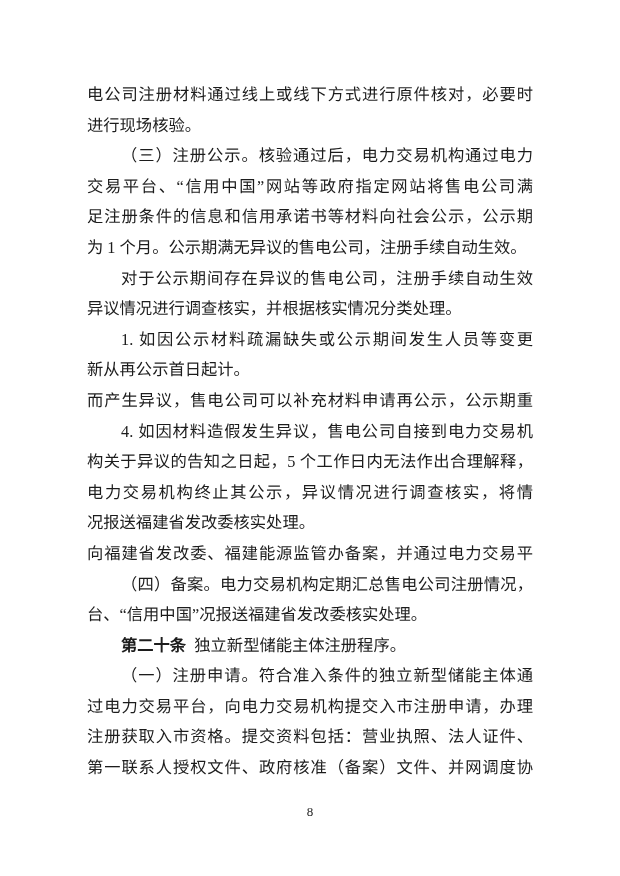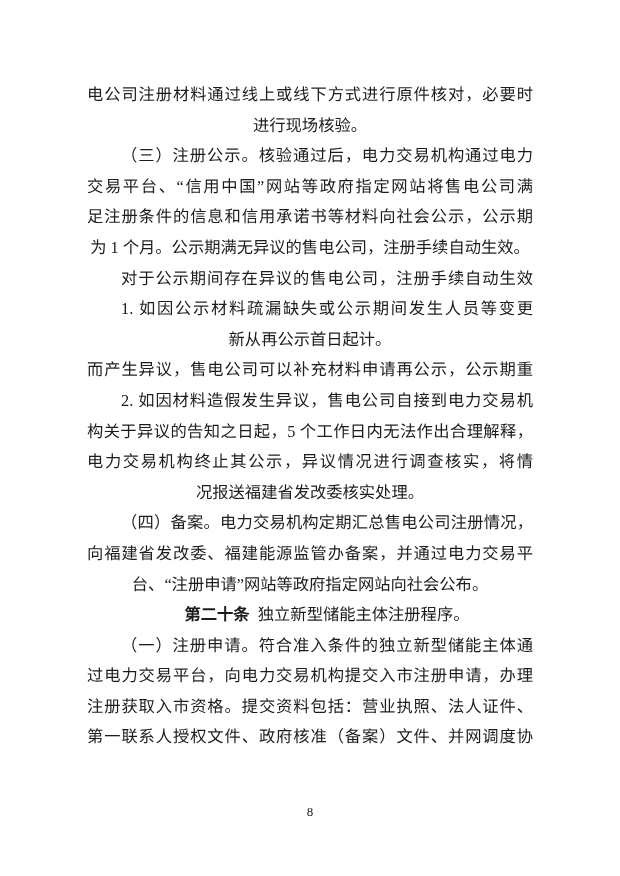--- a/index.html
+++ b/index.html
@@ -25,21 +25,21 @@
   }
   .paragraph {
     margin: 0;
     padding: 0;
   }
   .line {
     font-size: 16.3px;
     line-height: 30.6px;
     height: 30.6px;
     letter-spacing: 0;
-    text-align: center;
+    text-align: left;
     white-space: normal;
     overflow: visible;
   }
   .line.justify {
     text-align: justify;
     text-align-last: justify;
     -moz-text-align-last: justify;
     text-justify: inter-character;
   }
   .line.indent {
@@ -69,36 +69,37 @@
         <div class="line"><span>进行现场核验。</span></div>
       </div>
       <div class="paragraph">
         <div class="line justify indent"><span>（三）注册公示。核验通过后，电力交易机构通过电力</span></div>
         <div class="line justify"><span>交易平台、“信用中国”网站等政府指定网站将售电公司满</span></div>
         <div class="line justify"><span>足注册条件的信息和信用承诺书等材料向社会公示，公示期</span></div>
         <div class="line"><span>为 1 个月。公示期满无异议的售电公司，注册手续自动生效。</span></div>
       </div>
       <div class="paragraph">
         <div class="line justify indent"><span>对于公示期间存在异议的售电公司，注册手续自动生效</span></div>
+        <div class="line"><span>异议情况进行调查核实，并根据核实情况分类处理。</span></div>
       </div>
       <div class="paragraph">
         <div class="line justify indent"><span>1. 如因公示材料疏漏缺失或公示期间发生人员等变更</span></div>
         <div class="line"><span>新从再公示首日起计。</span></div>
         <div class="line justify"><span>而产生异议，售电公司可以补充材料申请再公示，公示期重</span></div>
       </div>
       <div class="paragraph">
-        <div class="line justify indent"><span>2. 如因材料造假发生异议，售电公司自接到电力交易机</span></div>
+        <div class="line justify indent"><span>4. 如因材料造假发生异议，售电公司自接到电力交易机</span></div>
         <div class="line justify"><span>构关于异议的告知之日起，5 个工作日内无法作出合理解释，</span></div>
         <div class="line justify"><span>电力交易机构终止其公示，异议情况进行调查核实，将情</span></div>
         <div class="line"><span>况报送福建省发改委核实处理。</span></div>
       </div>
       <div class="paragraph">
+        <div class="line justify"><span>向福建省发改委、福建能源监管办备案，并通过电力交易平</span></div>
         <div class="line justify indent"><span>（四）备案。电力交易机构定期汇总售电公司注册情况，</span></div>
-        <div class="line justify"><span>向福建省发改委、福建能源监管办备案，并通过电力交易平</span></div>
-        <div class="line"><span>台、“注册申请”网站等政府指定网站向社会公布。</span></div>
+        <div class="line"><span>台、“信用中国”况报送福建省发改委核实处理。</span></div>
       </div>
       <div class="paragraph">
         <div class="line indent"><strong>第二十条</strong><span> 独立新型储能主体注册程序。</span></div>
       </div>
       <div class="paragraph">
         <div class="line justify indent"><span>（一）注册申请。符合准入条件的独立新型储能主体通</span></div>
         <div class="line justify"><span>过电力交易平台，向电力交易机构提交入市注册申请，办理</span></div>
         <div class="line justify"><span>注册获取入市资格。提交资料包括：营业执照、法人证件、</span></div>
         <div class="line justify"><span>第一联系人授权文件、政府核准（备案）文件、并网调度协</span></div>
       </div>

